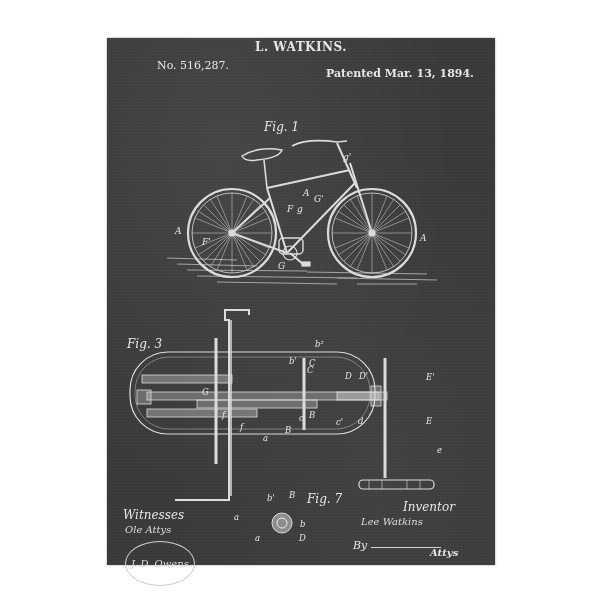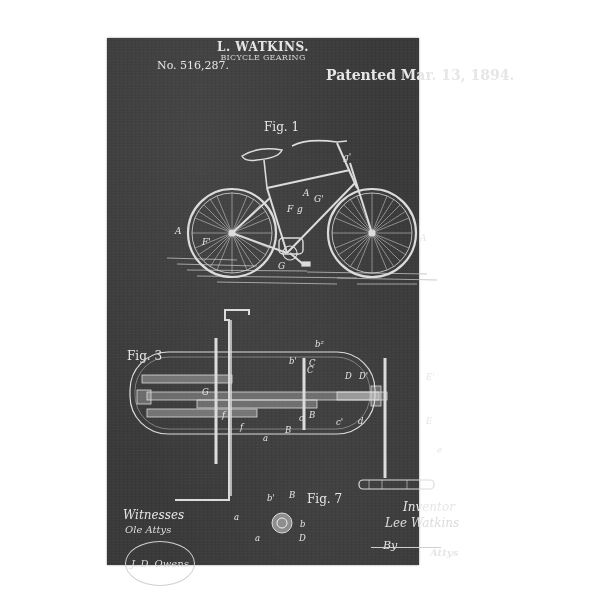--- a/index.html
+++ b/index.html
@@ -1,44 +1,43 @@
 <!DOCTYPE html>
 <html><head>
 <meta charset="utf-8">
 <style>
   html, body { margin:0; padding:0; background:#ffffff; }
   body { width:600px; height:600px; position:relative; overflow:hidden; }
   .poster {
-    position:absolute; left:107px; top:38px; width:312px; height:527px;
+    position:absolute; left:107px; top:38px; width:388px; height:527px;
     background:
       radial-gradient(ellipse at 30% 20%, rgba(255,255,255,0.06), transparent 60%),
       radial-gradient(ellipse at 70% 80%, rgba(255,255,255,0.04), transparent 55%),
       repeating-linear-gradient(0deg, rgba(255,255,255,0.018) 0 1px, transparent 1px 3px),
       repeating-linear-gradient(90deg, rgba(0,0,0,0.05) 0 1px, transparent 1px 4px),
       #3a3a3a;
     box-shadow: 0 0 2px rgba(0,0,0,0.4);
     color:#e6e6e6;
     font-family:"DejaVu Serif", serif;
   }
   .t { position:absolute; white-space:nowrap; }
   .title { left:0; right:0; top:2px; text-align:center; font-size:12px; font-weight:bold; letter-spacing:0.5px; }
   .subtitle { left:0; right:0; top:15px; text-align:center; font-size:8px; letter-spacing:0.3px; color:#d8d8d8; }
   .patno { left:50px; top:21px; font-size:11px; }
-  .patdate { left:219px; top:29px; font-size:14px; font-weight:bold; }
-  .fig { font-family:"DejaVu Serif", serif; font-size:12px; }
+  .patdate { left:219px; top:29px; font-size:11px; font-weight:bold; }
+  .fig { font-family:"DejaVu Serif", serif; font-style:italic; font-size:12px; }
   .script { font-family:"DejaVu Serif", serif; font-style:italic; }
   svg.drawing { position:absolute; left:0; top:0; }
 </style>
 </head>
 <body>
 
 <div class="poster">
 
   <div class="t title">L. WATKINS.</div>
-  <div class="t subtitle">BICYCLE GEARING</div>
   <div class="t patno">No. 516,287.</div>
   <div class="t patdate">Patented Mar. 13, 1894.</div>
 
   <div class="t fig" style="left:157px;top:82px;">Fig. 1</div>
   <svg class="drawing" width="388" height="527">
     <g stroke="#dcdcdc" fill="none" stroke-width="1.2">
 
       <g stroke="#bdbdbd" stroke-width="1" opacity="0.8">
         <line x1="60" y1="220" x2="130" y2="222"></line>
         <line x1="70" y1="226" x2="150" y2="228"></line>
@@ -175,24 +174,24 @@
     <g fill="#e6e6e6" font-family="DejaVu Serif, serif" font-style="italic" font-size="8.5">
       <text x="160" y="463">b'</text>
       <text x="182" y="460">B</text>
       <text x="193" y="489">b</text>
       <text x="148" y="503">a</text>
       <text x="192" y="503">D</text>
     </g>
   </svg>
 
   <div class="t fig" style="left:200px;top:454px;">Fig. 7</div>
-  <div class="t fig" style="left:20px;top:311px;">Fig. 3</div>
+  <div class="t fig" style="left:20px;top:299px;">Fig. 3</div>
 
   <div class="t script" style="left:16px;top:470px;font-size:12px;font-weight:normal;">Witnesses</div>
   <div class="t script" style="left:18px;top:486px;font-size:10px;color:#dcdcdc;">Ole Attys</div>
   <div class="t script" style="left:18px;top:503px;font-size:10px;color:#dcdcdc;border:1px solid #cfcfcf;border-radius:50%;padding:16px 5px;text-align:right;">J. D. Owens</div>
 
   <div class="t script" style="left:296px;top:462px;font-size:12px;font-weight:normal;">Inventor</div>
-  <div class="t script" style="left:254px;top:478px;font-size:12px;color:#dcdcdc;margin-left:24px;">Lee Watkins</div>
-  <div class="t script" style="left:246px;top:501px;font-size:11px;margin-left:30px;">By</div>
+  <div class="t script" style="left:254px;top:478px;font-size:10px;color:#dcdcdc;">Lee Watkins</div>
+  <div class="t script" style="left:246px;top:501px;font-size:11px;">By</div>
   <div class="t" style="left:264px;top:509px;width:70px;border-top:1px solid #cfcfcf;"></div>
   <div class="t script" style="left:323px;top:509px;font-size:10px;font-weight:bold;">Attys</div>
 </div>
 
 </body></html>

